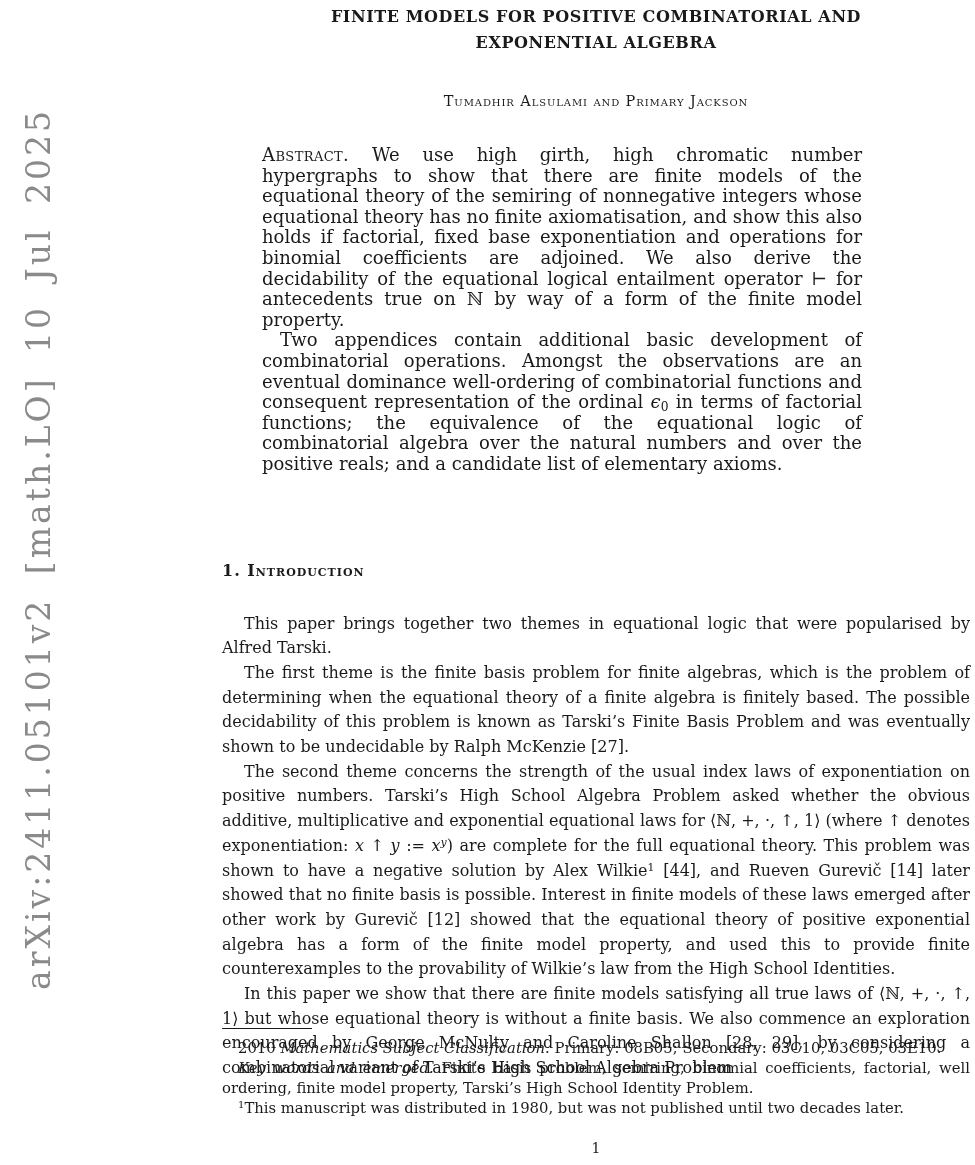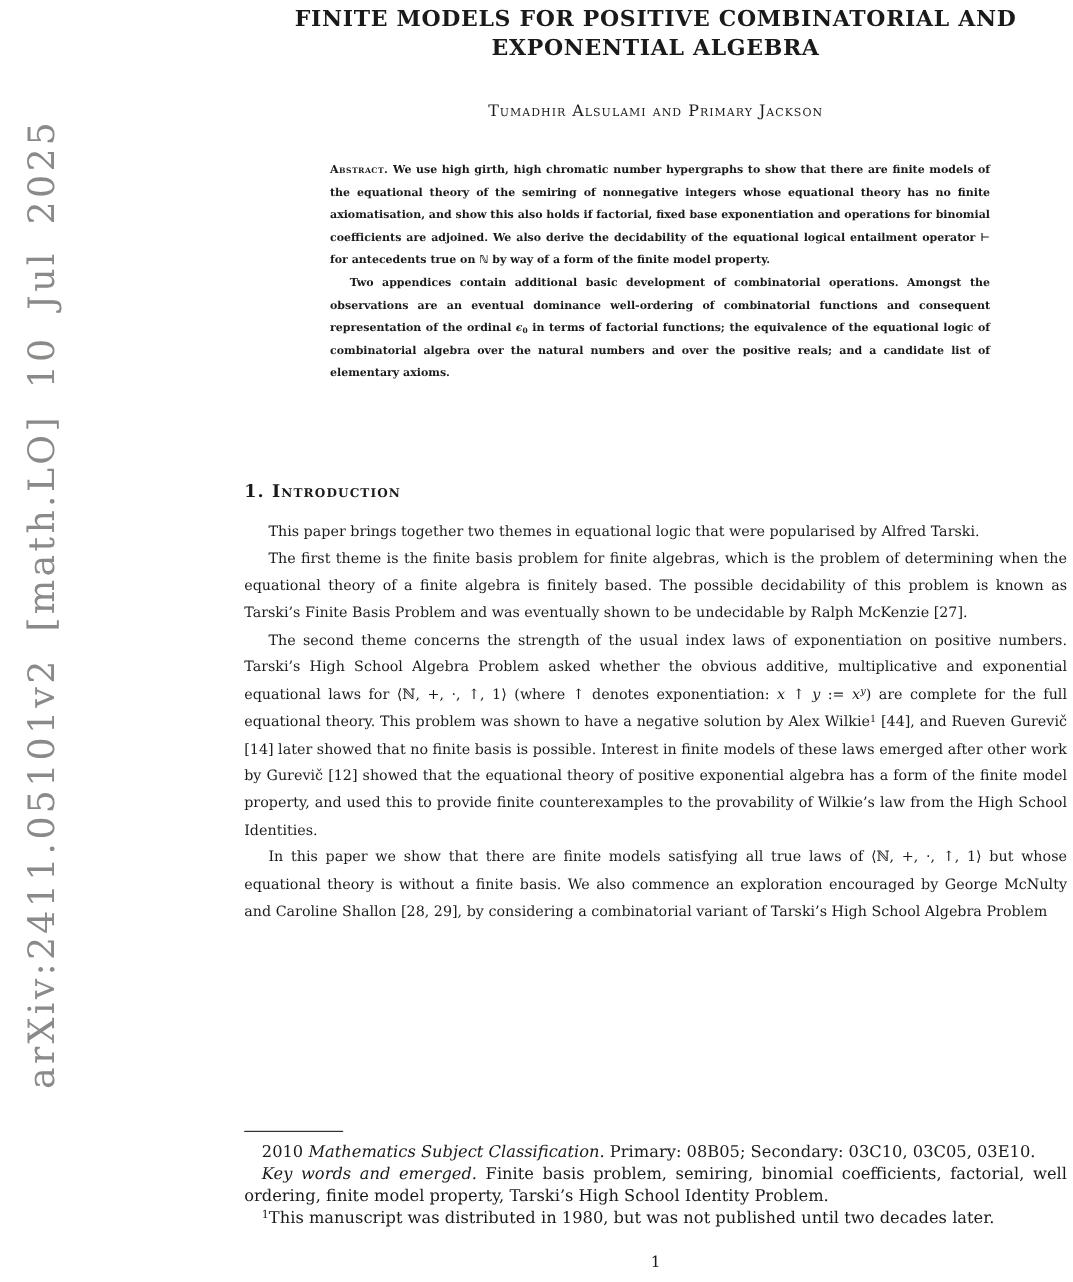--- a/index.html
+++ b/index.html
@@ -23,52 +23,51 @@
     font-family: "DejaVu Serif", serif;
   }
   .content {
     position: absolute;
     left: 222px; top: 0;
     width: 748px;
   }
   .title {
     padding-top: 4px;
     text-align: center;
-    font-size: 20px;
+    font-size: 16px;
     font-weight: bold;
     line-height: 26px;
     letter-spacing: 0.6px;
   }
   .authors {
     margin-top: 37px;
     text-align: center;
     font-size: 14.5px;
     font-variant: small-caps;
     letter-spacing: 0.9px;
   }
   .abstract {
     margin-top: 36px;
-    margin-left: 78px;
+    margin-left: 40px;
     width: 600px;
-    font-size: 10px;
+    font-size: 18px;
     line-height: 20.6px;
     text-align: justify;
-    font-weight: bold;
   }
   .abstract p + p { text-indent: 18px; }
   .section-heading {
     margin-top: 86px;
     text-align: left;
     font-size: 16px;
     font-variant: small-caps;
     letter-spacing: 1px;
   }
   .body-text {
-    margin-top: 16px;
-    font-size: 13px;
+    margin-top: 32px;
+    font-size: 16px;
     line-height: 24.7px;
     text-align: justify;
   }
   .body-text p { text-indent: 22px; }
   .footnotes {
     position: absolute;
     top: 1028px; left: 222px;
     width: 748px;
     font-size: 14.8px;
     line-height: 20px;

